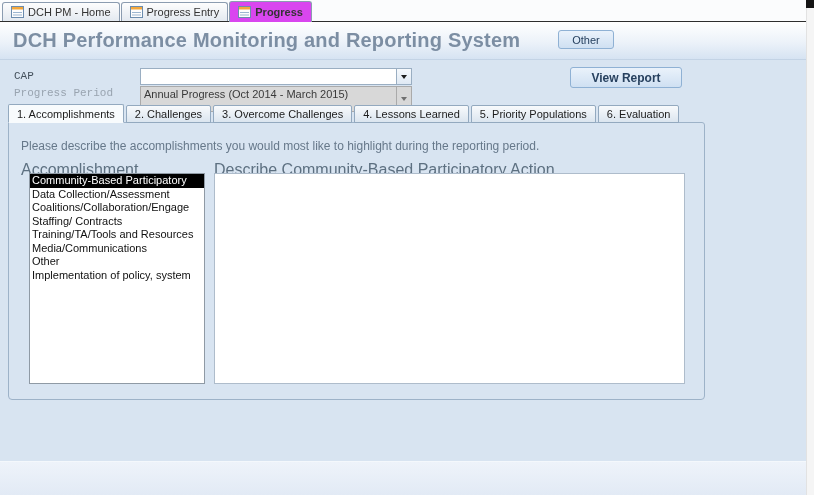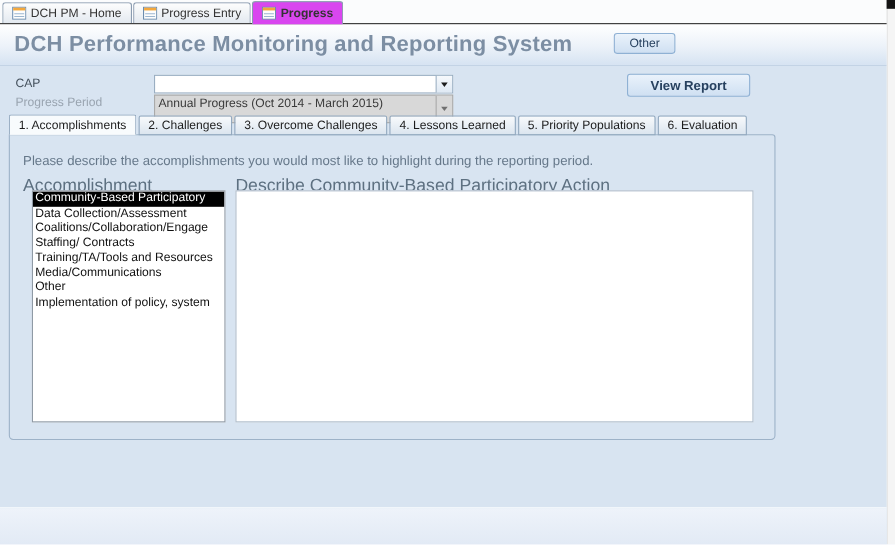--- a/index.html
+++ b/index.html
@@ -29,21 +29,21 @@
          background:linear-gradient(#eaf2fb,#cfe0f2); border:1px solid #8fb1d4; border-radius:3px;
          font-family:"Liberation Sans", sans-serif; font-size:11px; color:#27415f; cursor:pointer; }
   .btn-back { left:558px; top:8px; width:56px; height:19px; }
   .btn-view-report { left:570px; top:7px; width:112px; height:21px; font-size:12px; font-weight:bold; }
 
   
   .body { position:absolute; top:60px; left:0; width:806px; height:435px; background:#d8e4f1; }
   .footer-strip { position:absolute; left:0; top:401px; width:806px; height:34px;
                   background:linear-gradient(180deg,#eef3fa,#e2eaf5); border-top:1px solid #f4f8fc; }
 
-  .field-label { position:absolute; font-size:11px; color:#44505c; white-space:nowrap; }
+  .field-label { position:absolute; font-size:11px; color:#44505c; white-space:nowrap;font-family:Liberation Mono, monospace; }
   .field-label.dim { color:#99a4b0; }
 
   .combo { position:absolute; background:#ffffff; border:1px solid #9aaec2; }
   .combo-input { position:absolute; left:0; top:0; right:16px; bottom:0; border:none; outline:none; background:transparent;
                  font-family:"Liberation Sans", sans-serif; font-size:11px; padding:1px 3px; color:#222; }
   .dd-btn { position:absolute; right:0; top:0; bottom:0; width:15px; background:linear-gradient(#f6f9fc,#dfe9f4);
             border-left:1px solid #9aaec2; display:flex; align-items:center; justify-content:center; cursor:pointer; }
   .arr-down { width:0; height:0; border-left:3.5px solid transparent; border-right:3.5px solid transparent; border-top:4px solid #1c1c1c; }
   .combo.disabled { background:#d8d8d8; border-color:#aaaaaa; }
   .combo.disabled .dd-btn { background:#d8d8d8; border-left-color:#aaaaaa; }

